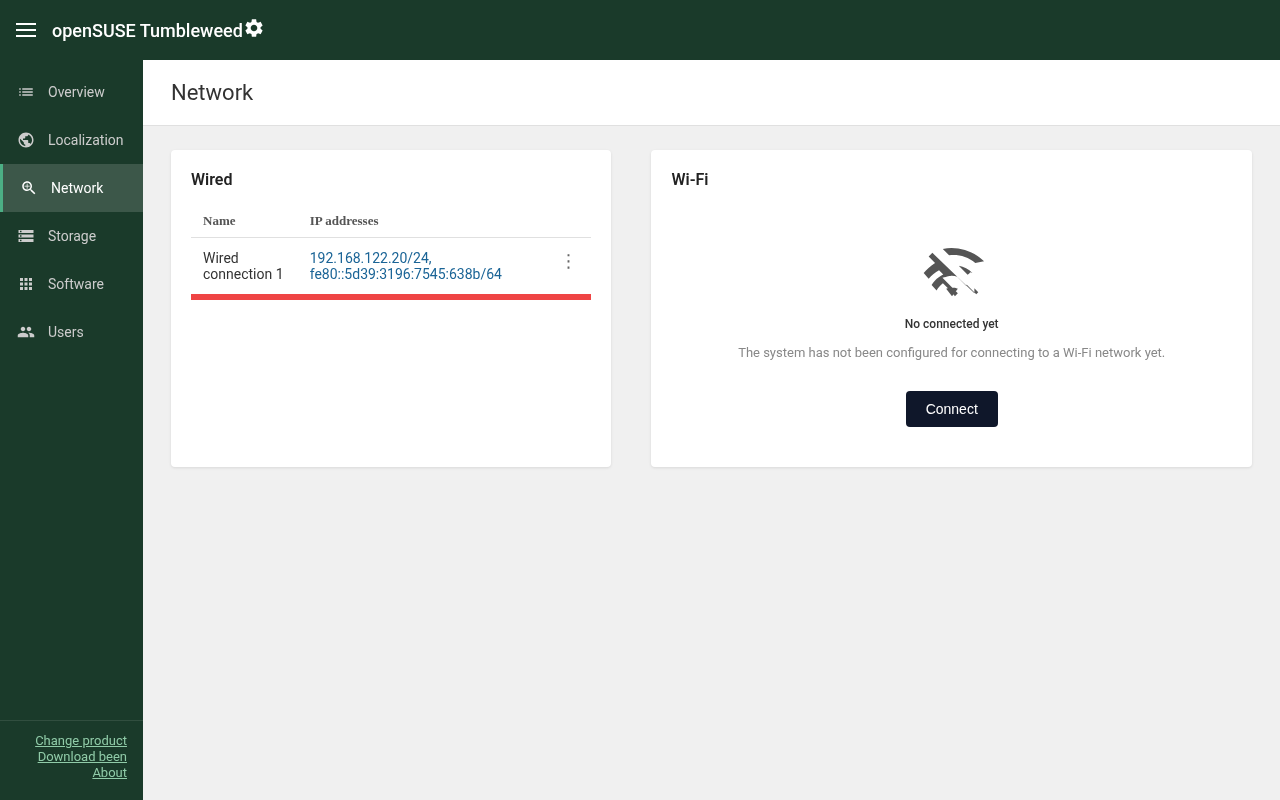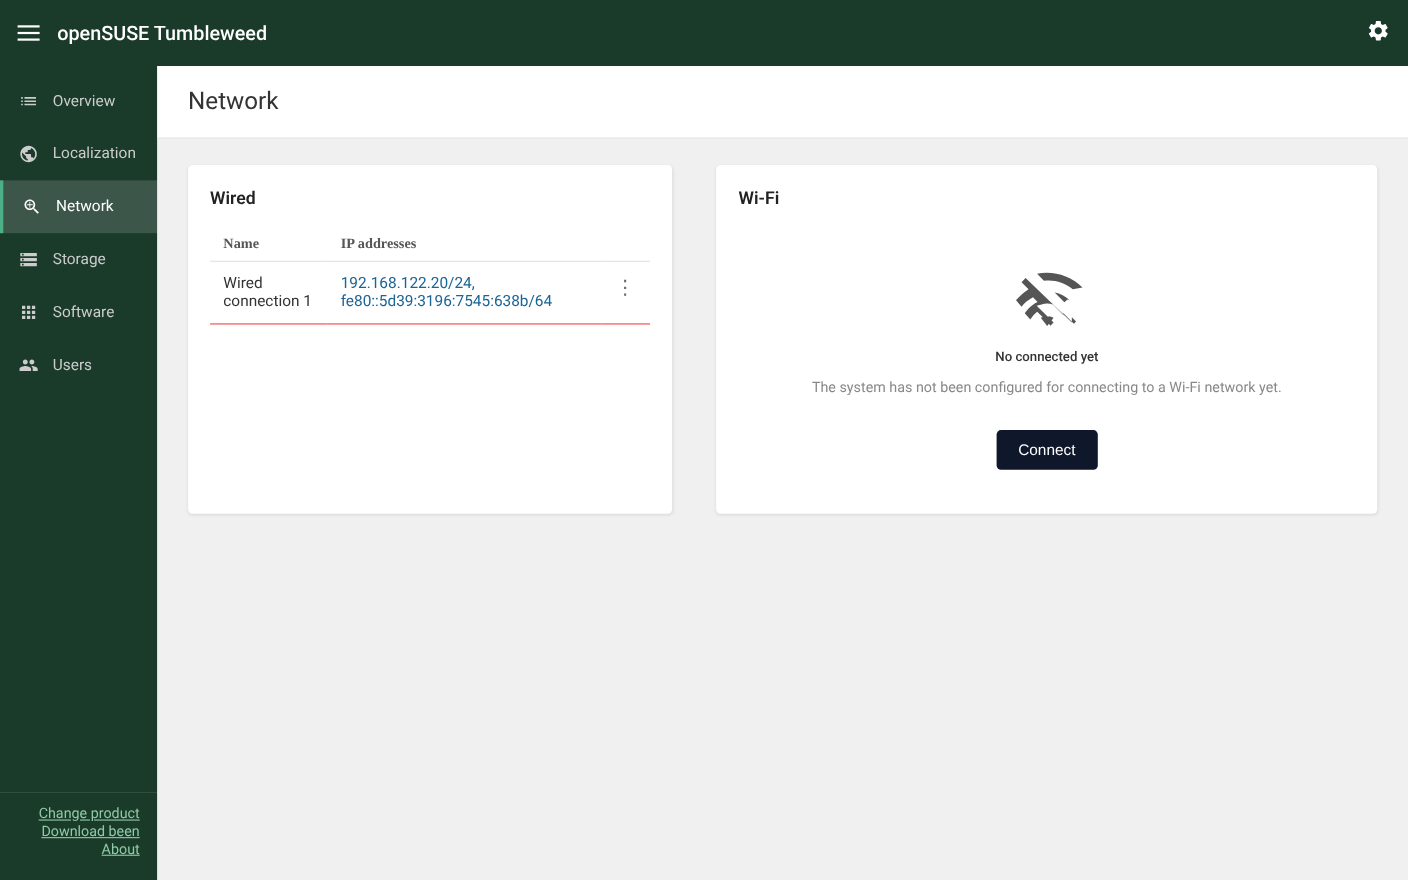--- a/index.html
+++ b/index.html
@@ -6,21 +6,21 @@
     body { font-family: -apple-system, BlinkMacSystemFont, 'Segoe UI', Roboto, sans-serif; display: flex; flex-direction: column; height: 800px; width: 1280px; overflow: hidden; background: #f0f0f0; }
 
     
     .header {
       background: #1a3a2a;
       color: white;
       height: 60px;
       display: flex;
       align-items: center;
       padding: 0 16px;
-      justify-content: space-between;
+      justify-content: flex-start;
       flex-shrink: 0;
     }
     .header-left { display: flex; align-items: center; gap: 16px; }
     .hamburger-icon { cursor: pointer; display: flex; flex-direction: column; gap: 4px; }
     .hamburger-icon span { display: block; width: 20px; height: 2px; background: white; }
     .app-title { font-size: 18px; font-weight: 500; color: white; }
     .gear-icon { cursor: pointer; color: white; font-size: 20px; }
 
     
     .layout { display: flex; flex: 1; overflow: hidden; }
@@ -112,21 +112,21 @@
       font-weight: 600;
       color: #555;
       padding: 8px 12px;
       border-bottom: 1px solid #e0e0e0;
       font-family: Liberation Serif, serif;
     }
     .wired-table td {
       padding: 12px 12px;
       font-size: 14px;
       color: #333;
-      border-bottom: 1px solid #ef4444;
+      border-bottom: 6px solid #ef4444;
       vertical-align: top;
     }
     .wired-table .ip-col { color: #1a6496; }
     .wired-table .menu-col { color: #666; cursor: pointer; text-align: right; font-size: 18px; letter-spacing: 2px; }
 
     
     .wifi-no-connection {
       display: flex;
       flex-direction: column;
       align-items: center;

